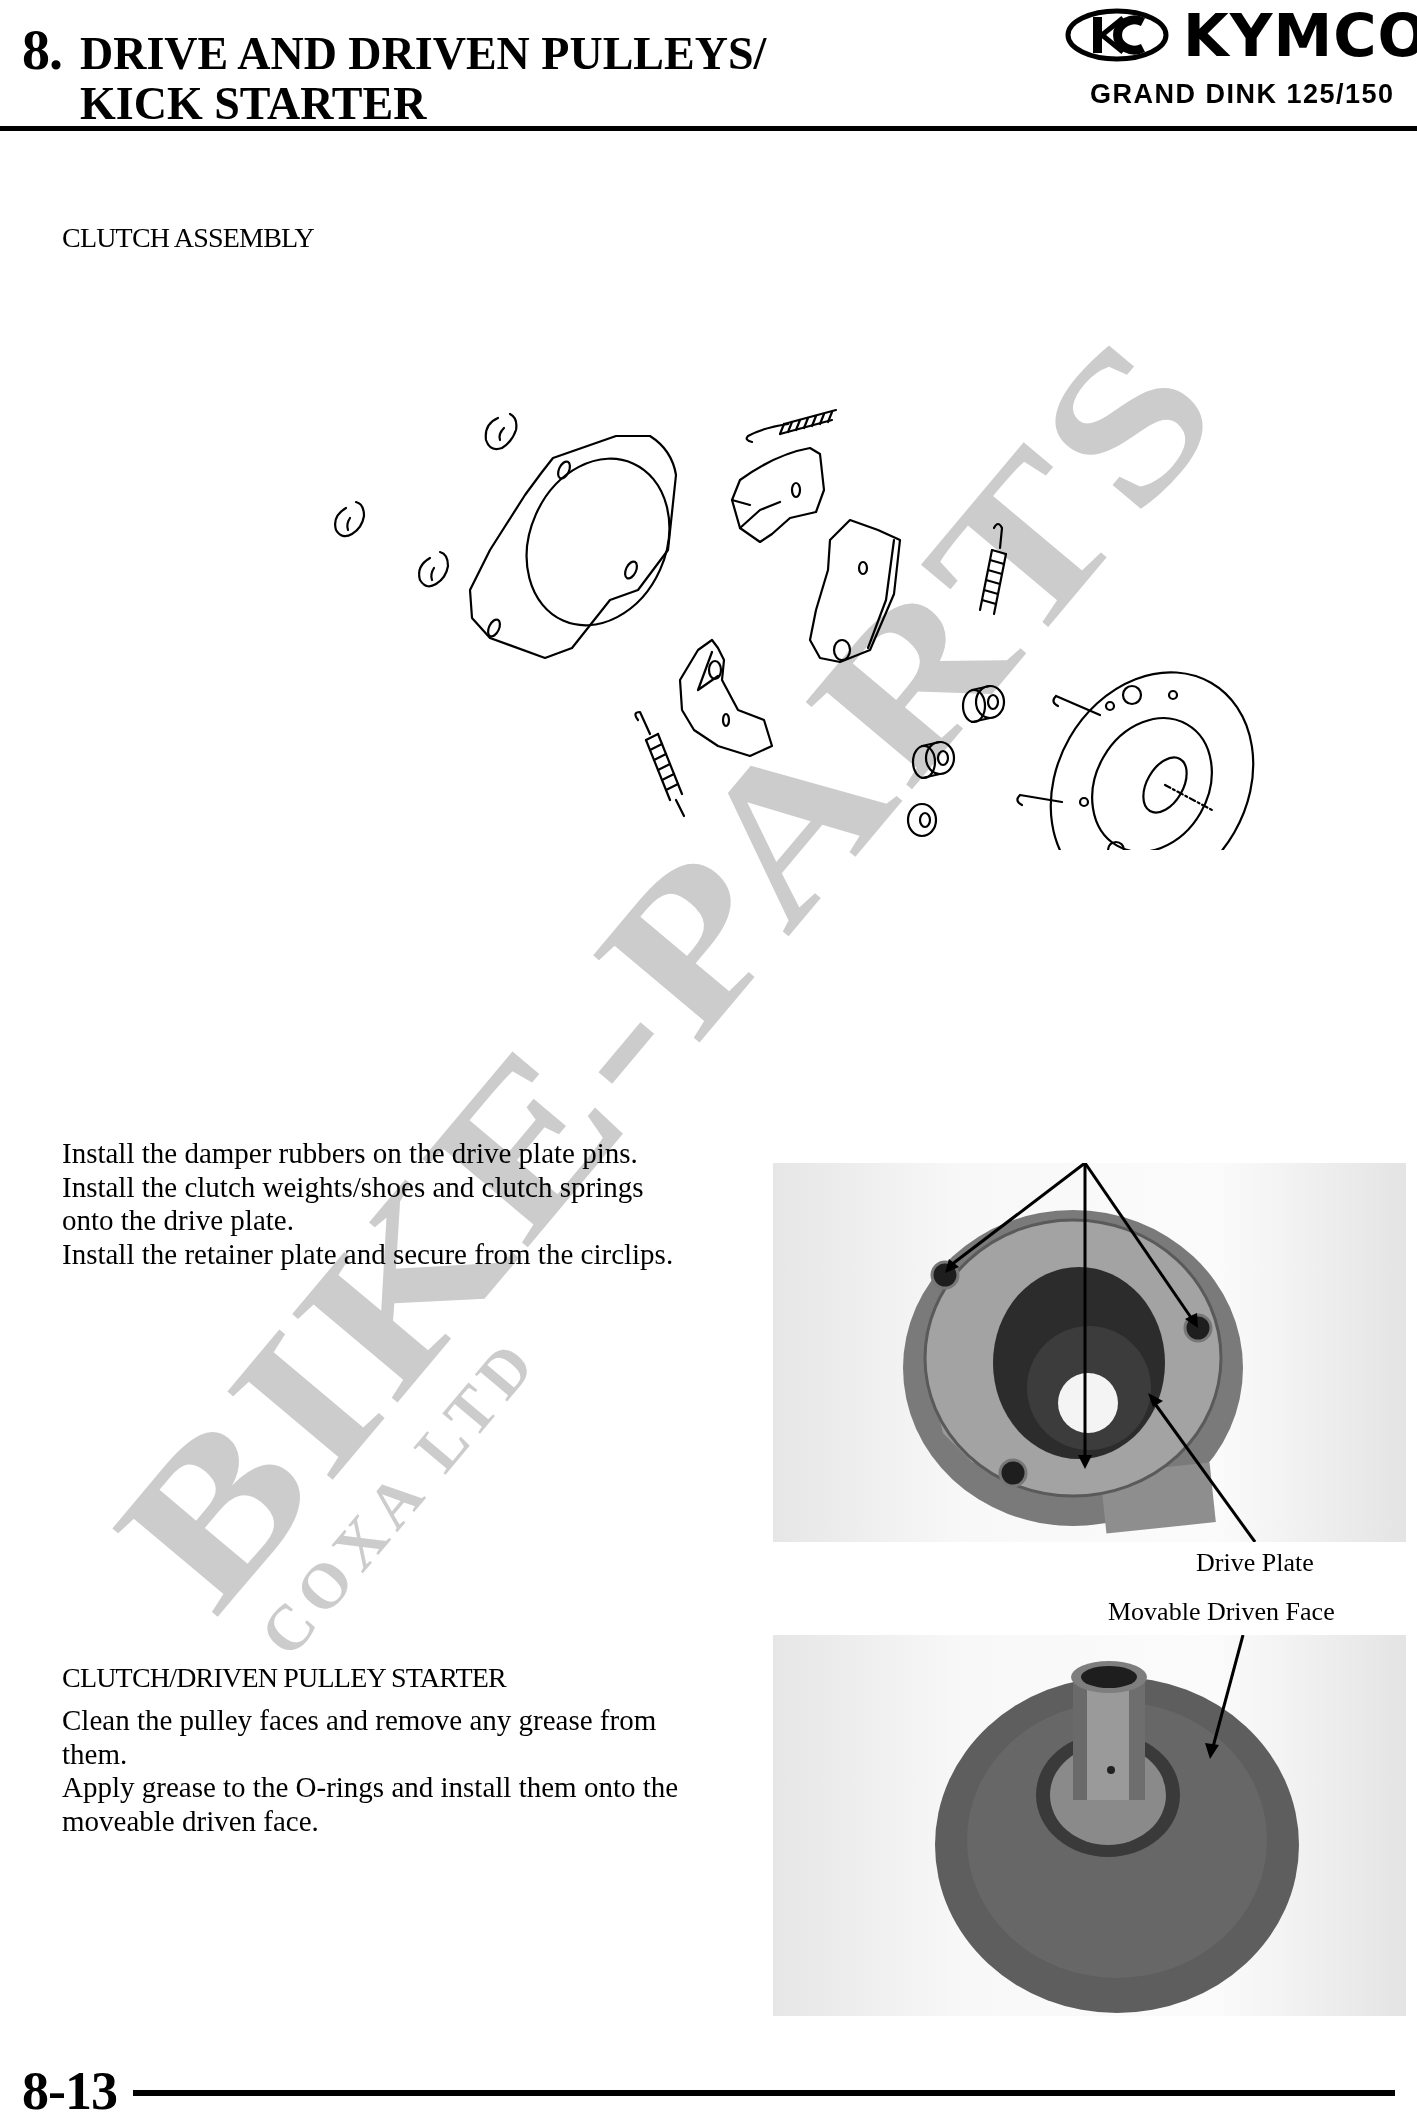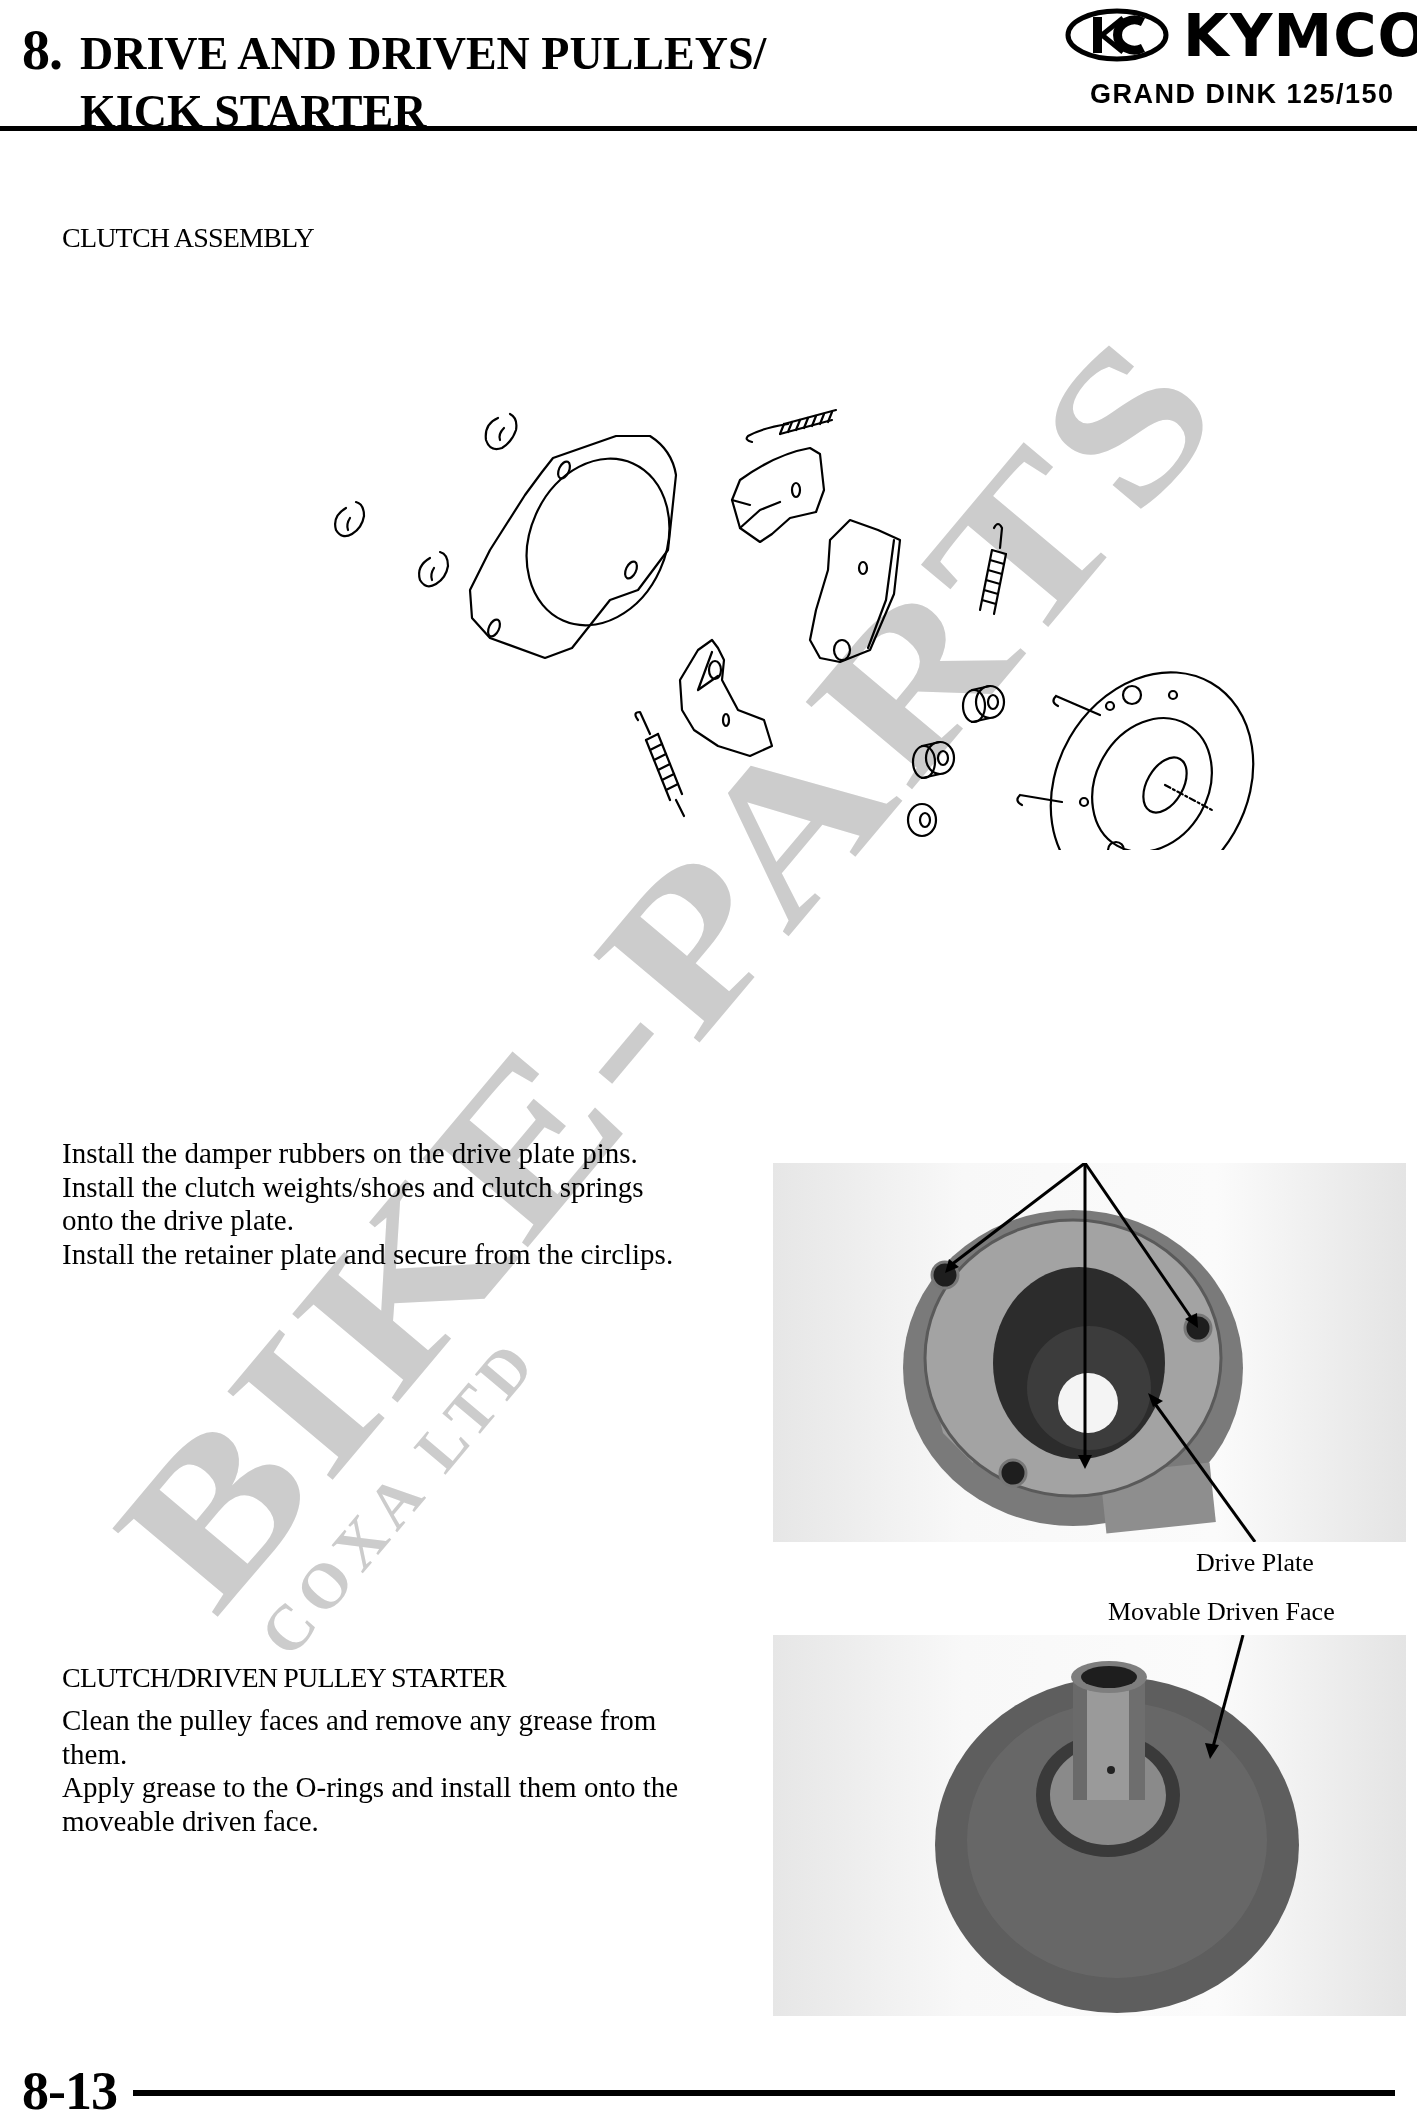--- a/index.html
+++ b/index.html
@@ -4,21 +4,21 @@
 <style>
   html, body { margin: 0; padding: 0; background: #ffffff; }
   body { width: 1417px; height: 2114px; position: relative; overflow: hidden;
          font-family: "Liberation Serif", "DejaVu Serif", serif; color: #000; }
   .abs { position: absolute; }
 
   
   .chap-num { left: 22px; top: 22px; font-size: 56px; font-weight: bold; line-height: 56px; letter-spacing: -1px; }
   .chap-title { left: 80px; font-size: 46px; font-weight: bold; line-height: 48px; white-space: nowrap; }
   .chap-title.l1 { top: 30px; font-family: Liberation Serif, serif; }
-  .chap-title.l2 { top: 80px; margin-top: 8px; }
+  .chap-title.l2 { top: 80px; }
   .header-rule { left: 0; top: 126px; width: 1417px; height: 5px; background: #000; }
 
   .logo { left: 1065px; top: 8px; width: 340px; height: 56px; }
   .logo-emblem { position: absolute; left: 0; top: 0; width: 104px; height: 54px; }
   .logo-word { position: absolute; left: 118px; top: 2px; font-family: "DejaVu Sans", "Liberation Sans", sans-serif;
                font-weight: bold; font-size: 59px; line-height: 52px; letter-spacing: 1px; }
   .model { left: 1066px; top: 78px; font-family: "Liberation Sans", "DejaVu Sans", sans-serif; font-weight: bold;
            font-size: 27px; line-height: 32px; letter-spacing: 1.5px; white-space: nowrap; margin-left: 24px; }
 
   

